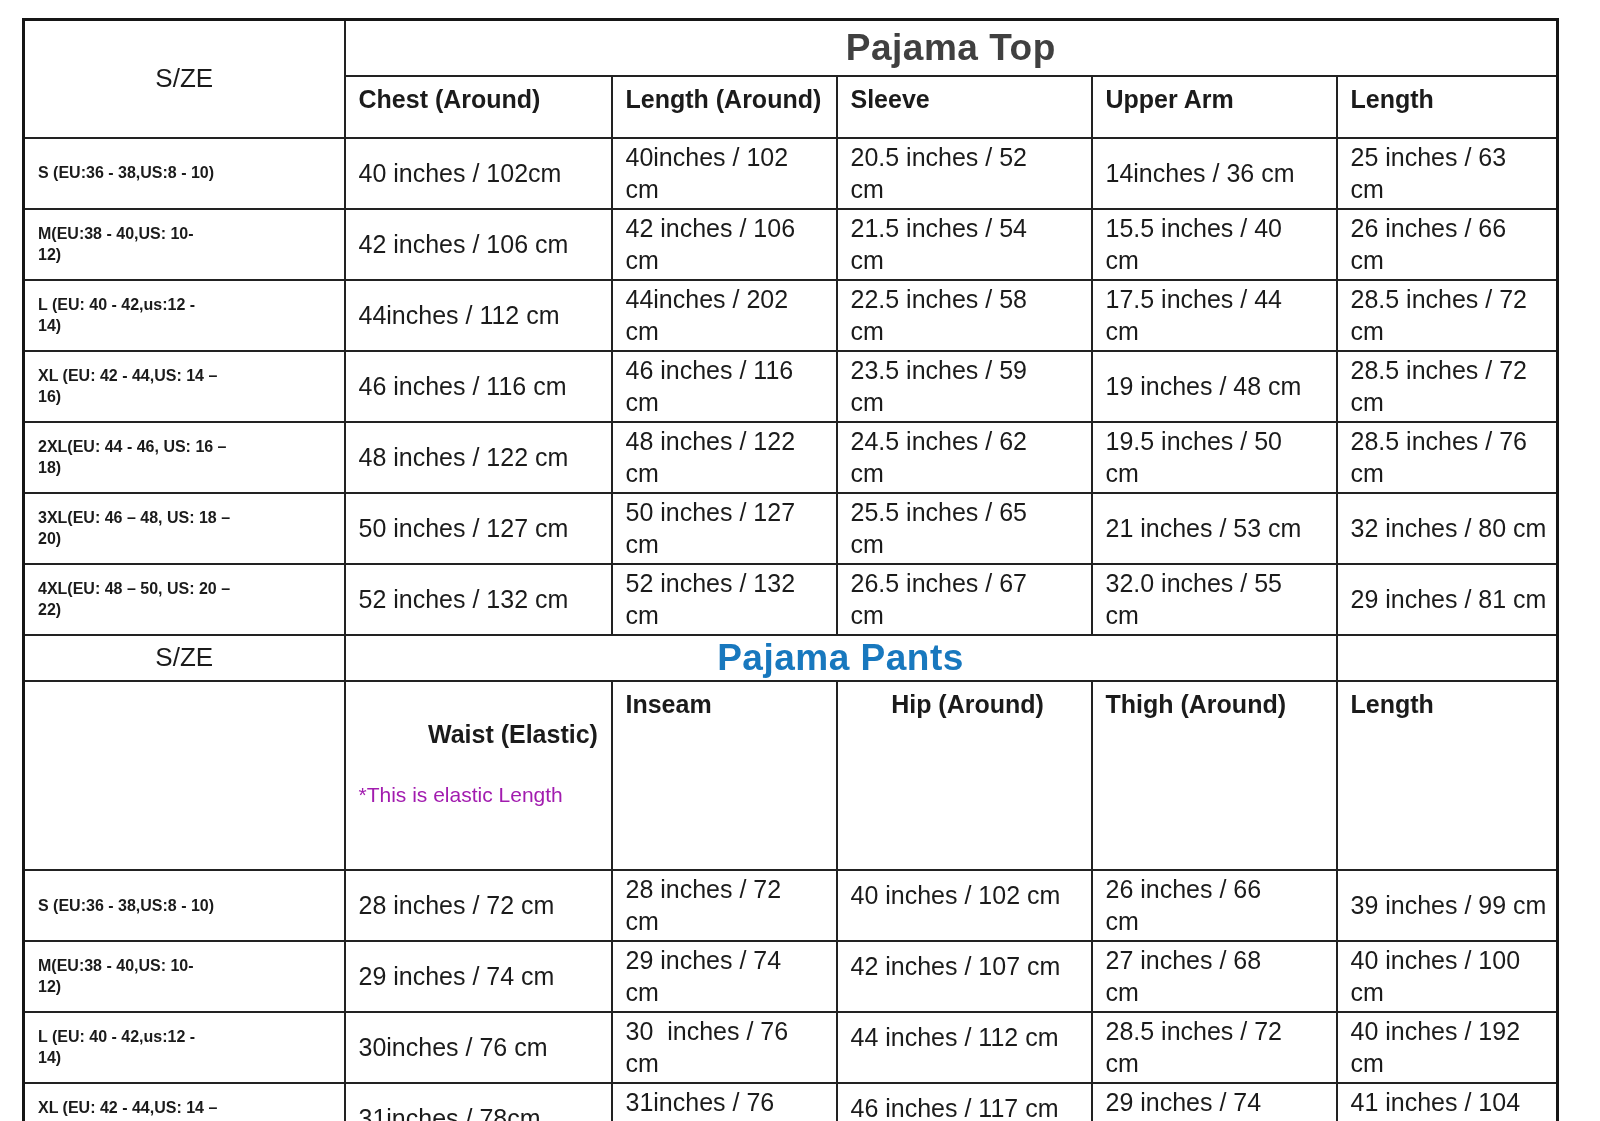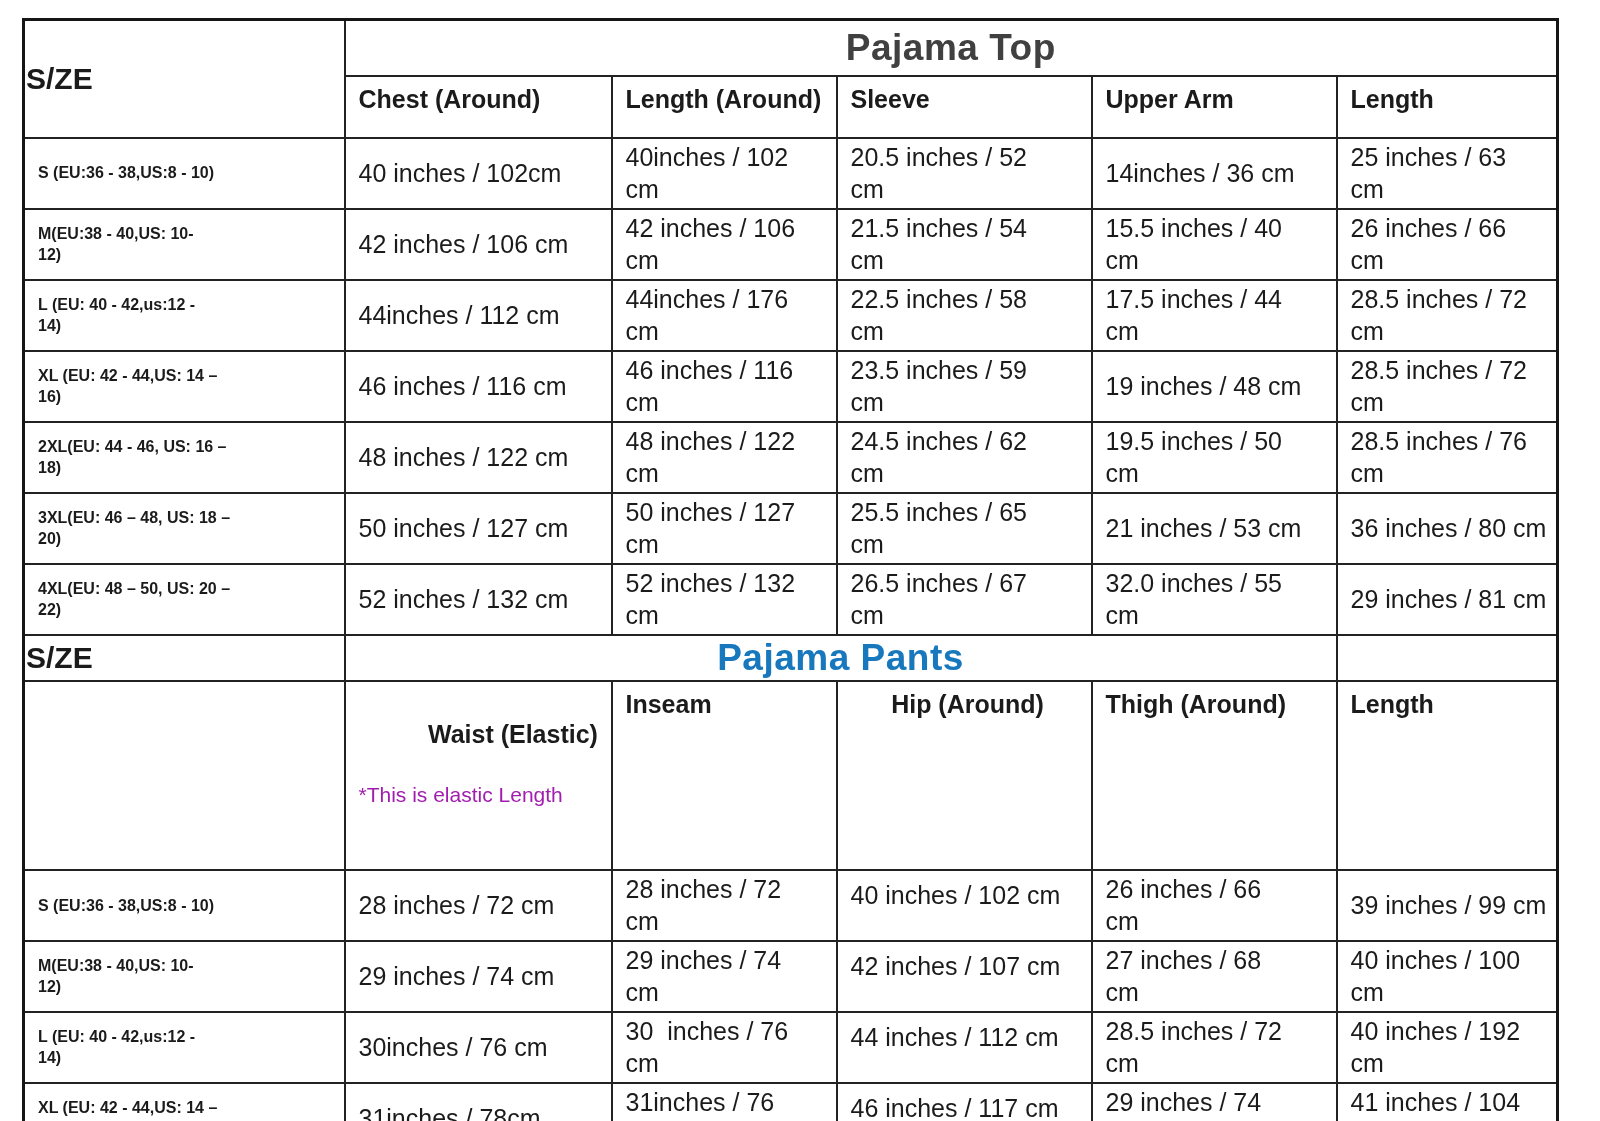--- a/index.html
+++ b/index.html
@@ -32,23 +32,24 @@
     overflow: hidden;
   }
   
   tr.r-title    { height: 56px; }
   tr.r-header   { height: 62px; }
   tr.r-data     { height: 61px; }
   tr.r-title2   { height: 41px; }
   tr.r-header2  { height: 55px; }
 
   .cell-sizehead {
-    vertical-align: middle;
-    font-weight: bold;
-    font-size: 30px;
+    text-align: center;
+    vertical-align: middle;
+    font-weight: normal;
+    font-size: 26px;
   }
   .cell-title {
     text-align: center;
     vertical-align: middle;
     font-weight: bold;
     font-size: 37px;
     letter-spacing: 0.5px;
   }
   .cell-colhead {
     vertical-align: top;
@@ -135,21 +136,21 @@
 cm</td>
         <td class="cell-data">15.5 inches / 40
 cm</td>
         <td class="cell-data">26 inches / 66
 cm</td>
       </tr>
       <tr class="r-data">
         <td class="cell-size">L (EU: 40 - 42,us:12 -
 14)</td>
         <td class="cell-data">44inches / 112 cm</td>
-        <td class="cell-data">44inches / 176
+        <td class="cell-data">44inches / 202
 cm</td>
         <td class="cell-data">22.5 inches / 58
 cm</td>
         <td class="cell-data">17.5 inches / 44
 cm</td>
         <td class="cell-data">28.5 inches / 72
 cm</td>
       </tr>
       <tr class="r-data">
         <td class="cell-size">XL (EU: 42 - 44,US: 14 –
@@ -178,21 +179,21 @@
       </tr>
       <tr class="r-data">
         <td class="cell-size">3XL(EU: 46 – 48, US: 18 –
 20)</td>
         <td class="cell-data">50 inches / 127 cm</td>
         <td class="cell-data">50 inches / 127
 cm</td>
         <td class="cell-data">25.5 inches / 65
 cm</td>
         <td class="cell-data">21 inches / 53 cm</td>
-        <td class="cell-data">36 inches / 80 cm</td>
+        <td class="cell-data">32 inches / 80 cm</td>
       </tr>
       <tr class="r-data">
         <td class="cell-size">4XL(EU: 48 – 50, US: 20 –
 22)</td>
         <td class="cell-data">52 inches / 132 cm</td>
         <td class="cell-data">52 inches / 132
 cm</td>
         <td class="cell-data">26.5 inches / 67
 cm</td>
         <td class="cell-data">32.0 inches / 55

